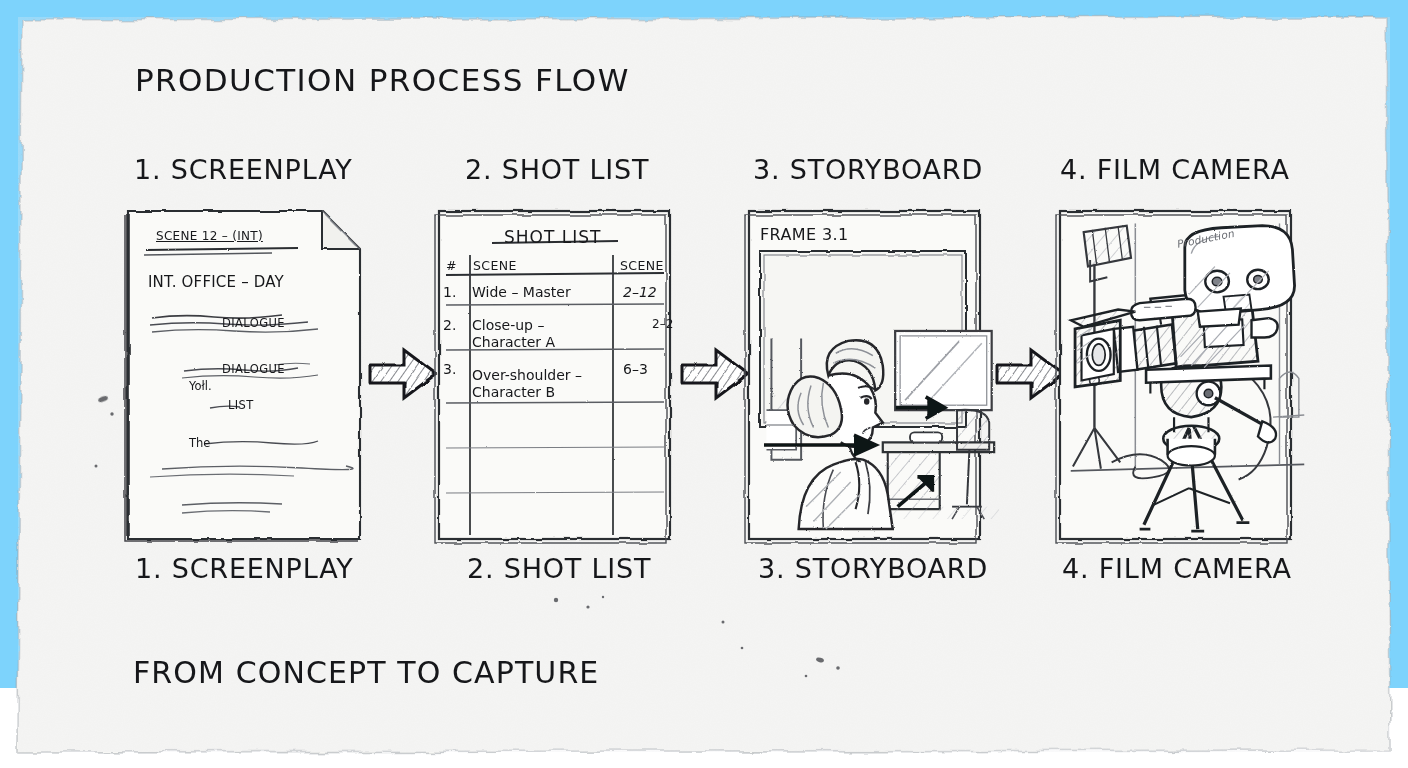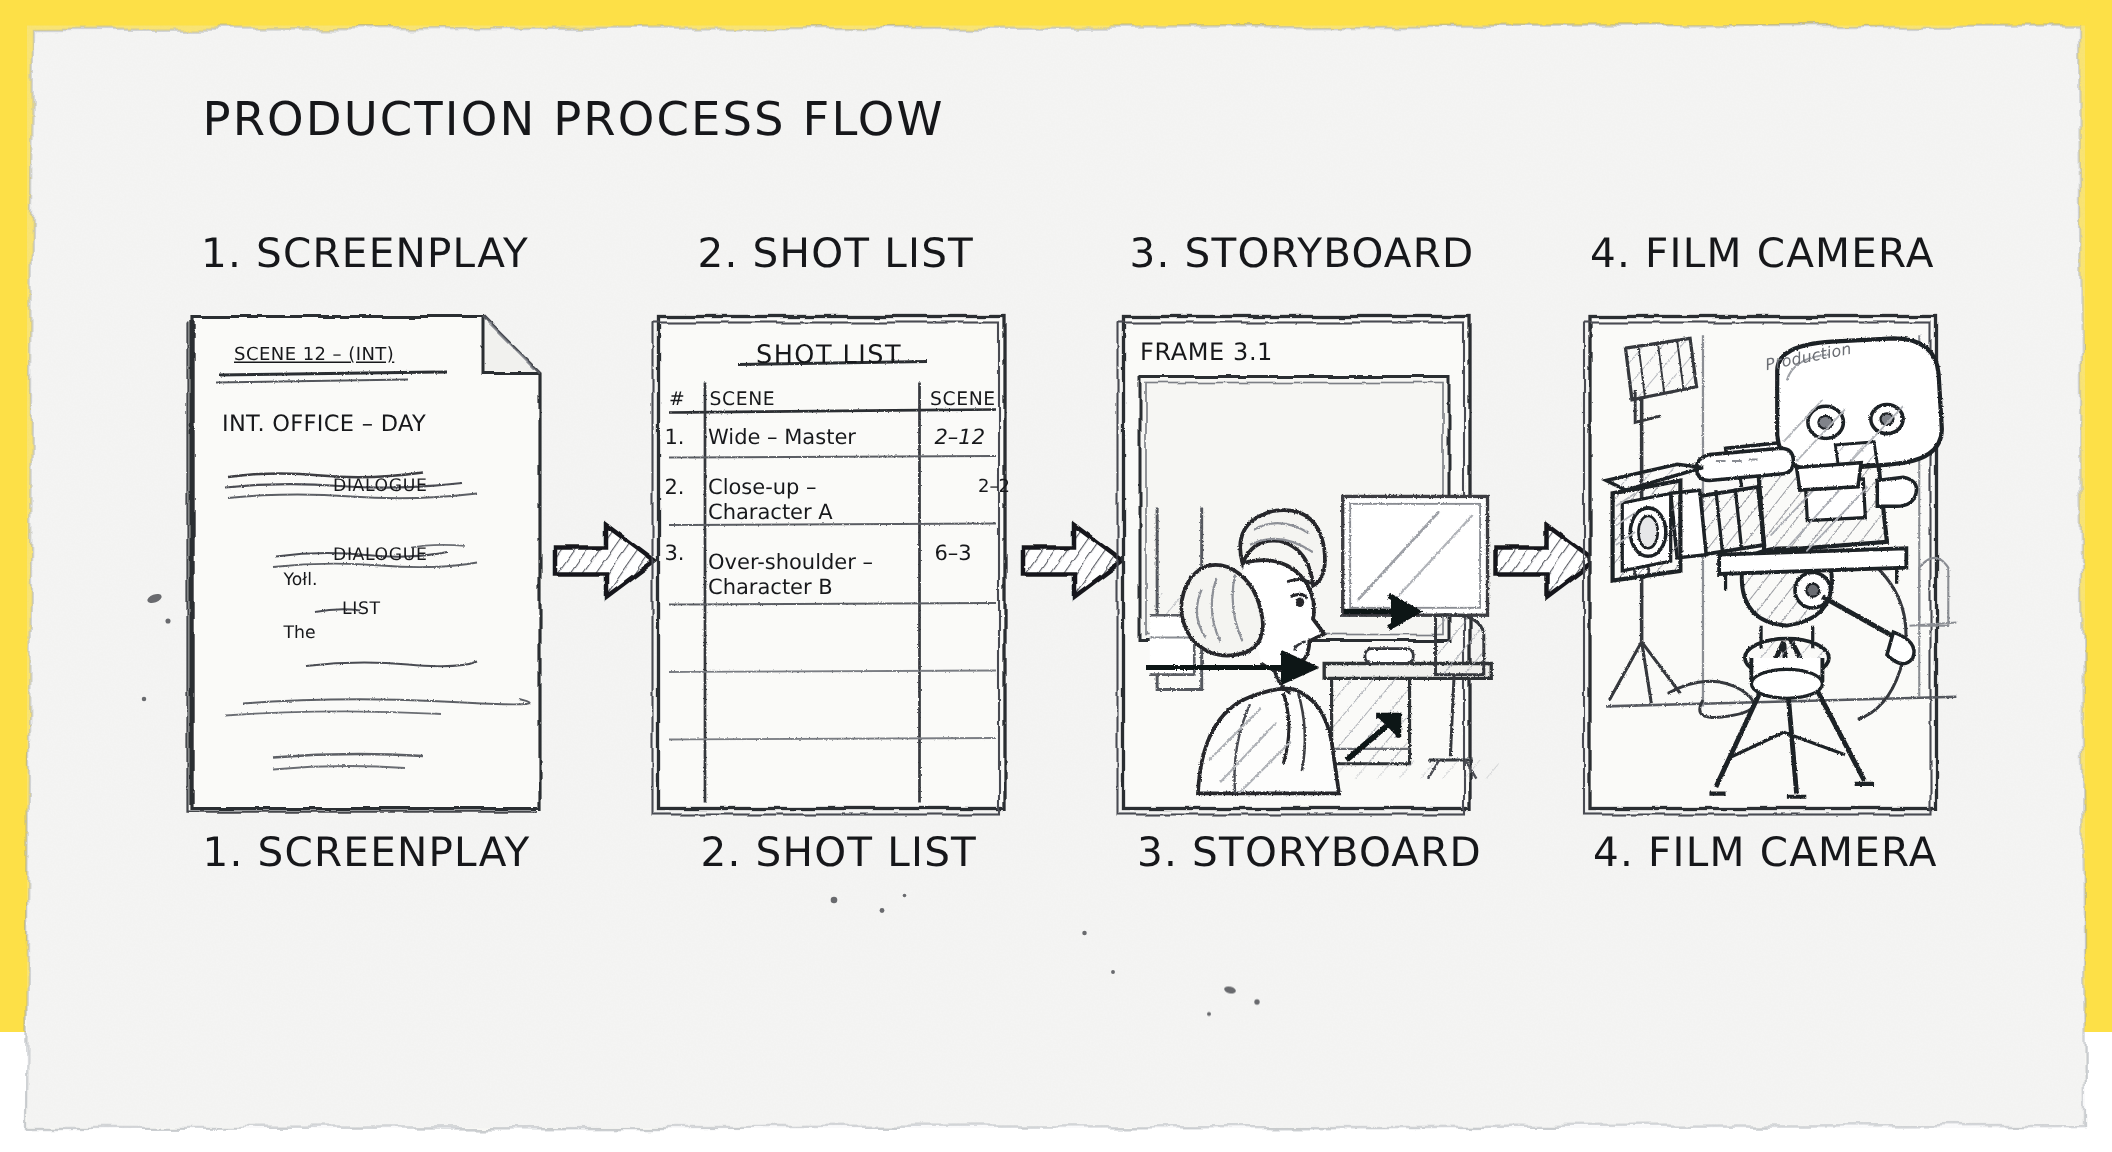--- a/index.html
+++ b/index.html
@@ -1,19 +1,19 @@
 <!DOCTYPE html>
 <html><head>
 <meta charset="utf-8">
 <title>Production Process Flow</title>
 <style>
   html,body{margin:0;padding:0;background:#ffffff;}
   body{width:1408px;height:768px;overflow:hidden;font-family:"DejaVu Sans",sans-serif;}
 
-  #sheet{position:relative;width:1408px;height:688px;background:#fde047;}
+  #sheet{position:relative;width:1408px;height:688px;background:#7dd3fc;}
 
   .paper-bg{position:absolute;inset:0;}
 
   
   .page-title{
     position:absolute;left:135px;top:62px;
     font-family:"DejaVu Sans",sans-serif;
     font-size:31px;letter-spacing:1.4px;
     color:#16171a;font-weight:400;white-space:nowrap;
   }
@@ -158,21 +158,21 @@
       </g>
     </svg>
   </div>
 
   <div class="spec" style="left:156px;top:229px;font-size:12px;letter-spacing:0.3px;text-decoration:underline;">SCENE 12 – (INT)</div>
   <div class="spec" style="left:148px;top:273px;font-size:15px;letter-spacing:0.2px;">INT. OFFICE – DAY</div>
   <div class="spec" style="left:222px;top:316px;font-size:11.5px;letter-spacing:0.4px;">DIALOGUE</div>
   <div class="spec" style="left:222px;top:362px;font-size:11.5px;letter-spacing:0.4px;">DIALOGUE</div>
   <div class="spec" style="left:189px;top:379px;font-size:11.5px;">Yołl.</div>
   <div class="spec" style="left:228px;top:398px;font-size:11.5px;letter-spacing:0.4px;">LIST</div>
-  <div class="spec" style="left:189px;top:414px;font-size:11.5px;">The</div>
+  <div class="spec" style="left:189px;top:436px;font-size:11.5px;">The</div>
 
   <div class="arrow" style="left:368px">
     <svg viewBox="0 0 72 72">
       <g filter="url(#roughsoft)">
         <path d="M2,27 L36,27 L36,12 L68,36 L36,60 L36,45 L2,45 Z" fill="url(#hatch)" stroke="#17181b" stroke-width="3"></path>
       </g>
     </svg>
   </div>
 
   <div class="panel" style="left:432px">
@@ -416,14 +416,15 @@
     </svg>
   </div>
   <div class="spec" style="left:1176px;top:238px;font-size:10.5px;font-style:italic;color:#6a6d73;
               transform:rotate(-11deg);transform-origin:left top;letter-spacing:0.2px;">Production</div>
 
   <div class="step-label-bottom" style="left:135px">1. SCREENPLAY</div>
   <div class="step-label-bottom" style="left:467px">2. SHOT LIST</div>
   <div class="step-label-bottom" style="left:758px">3. STORYBOARD</div>
   <div class="step-label-bottom" style="left:1062px">4. FILM CAMERA</div>
 
+  <div class="footer-title">FROM CONCEPT TO CAPTURE</div>
 
 </div>
 
 </body></html>

